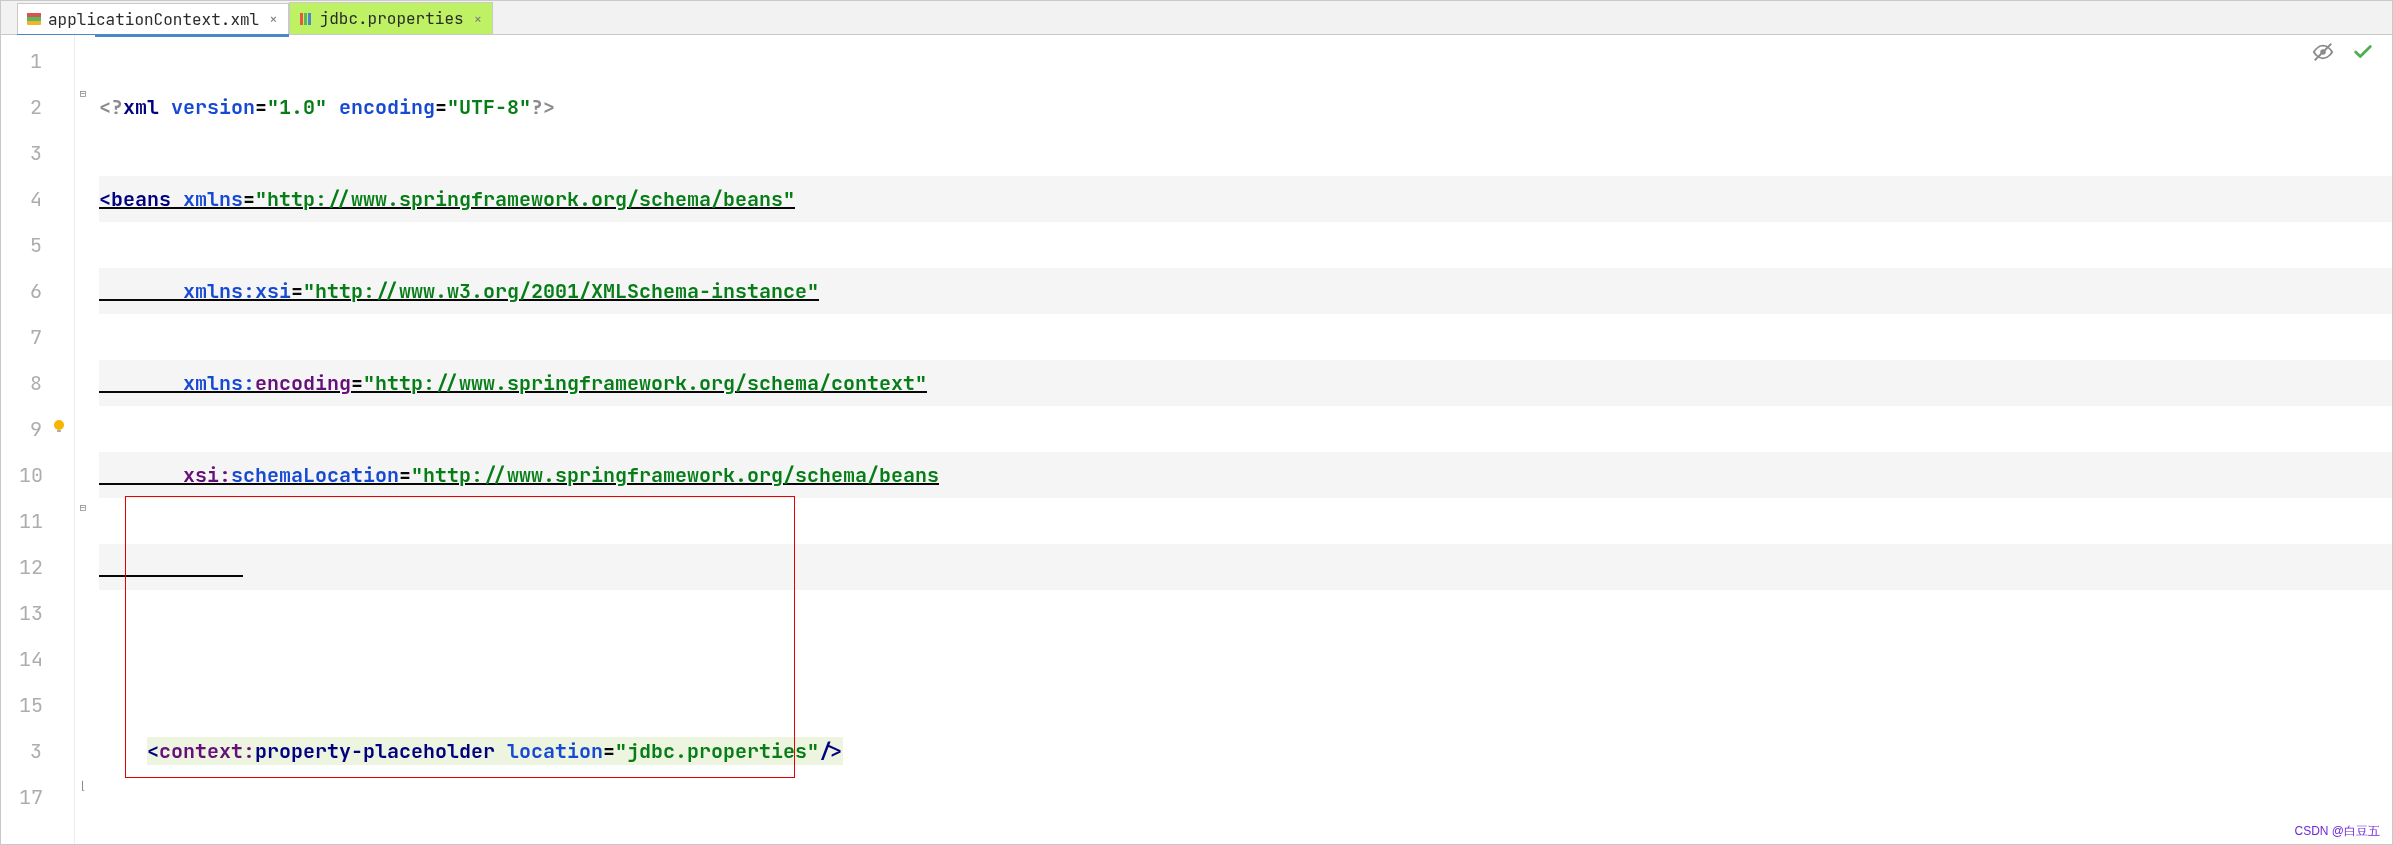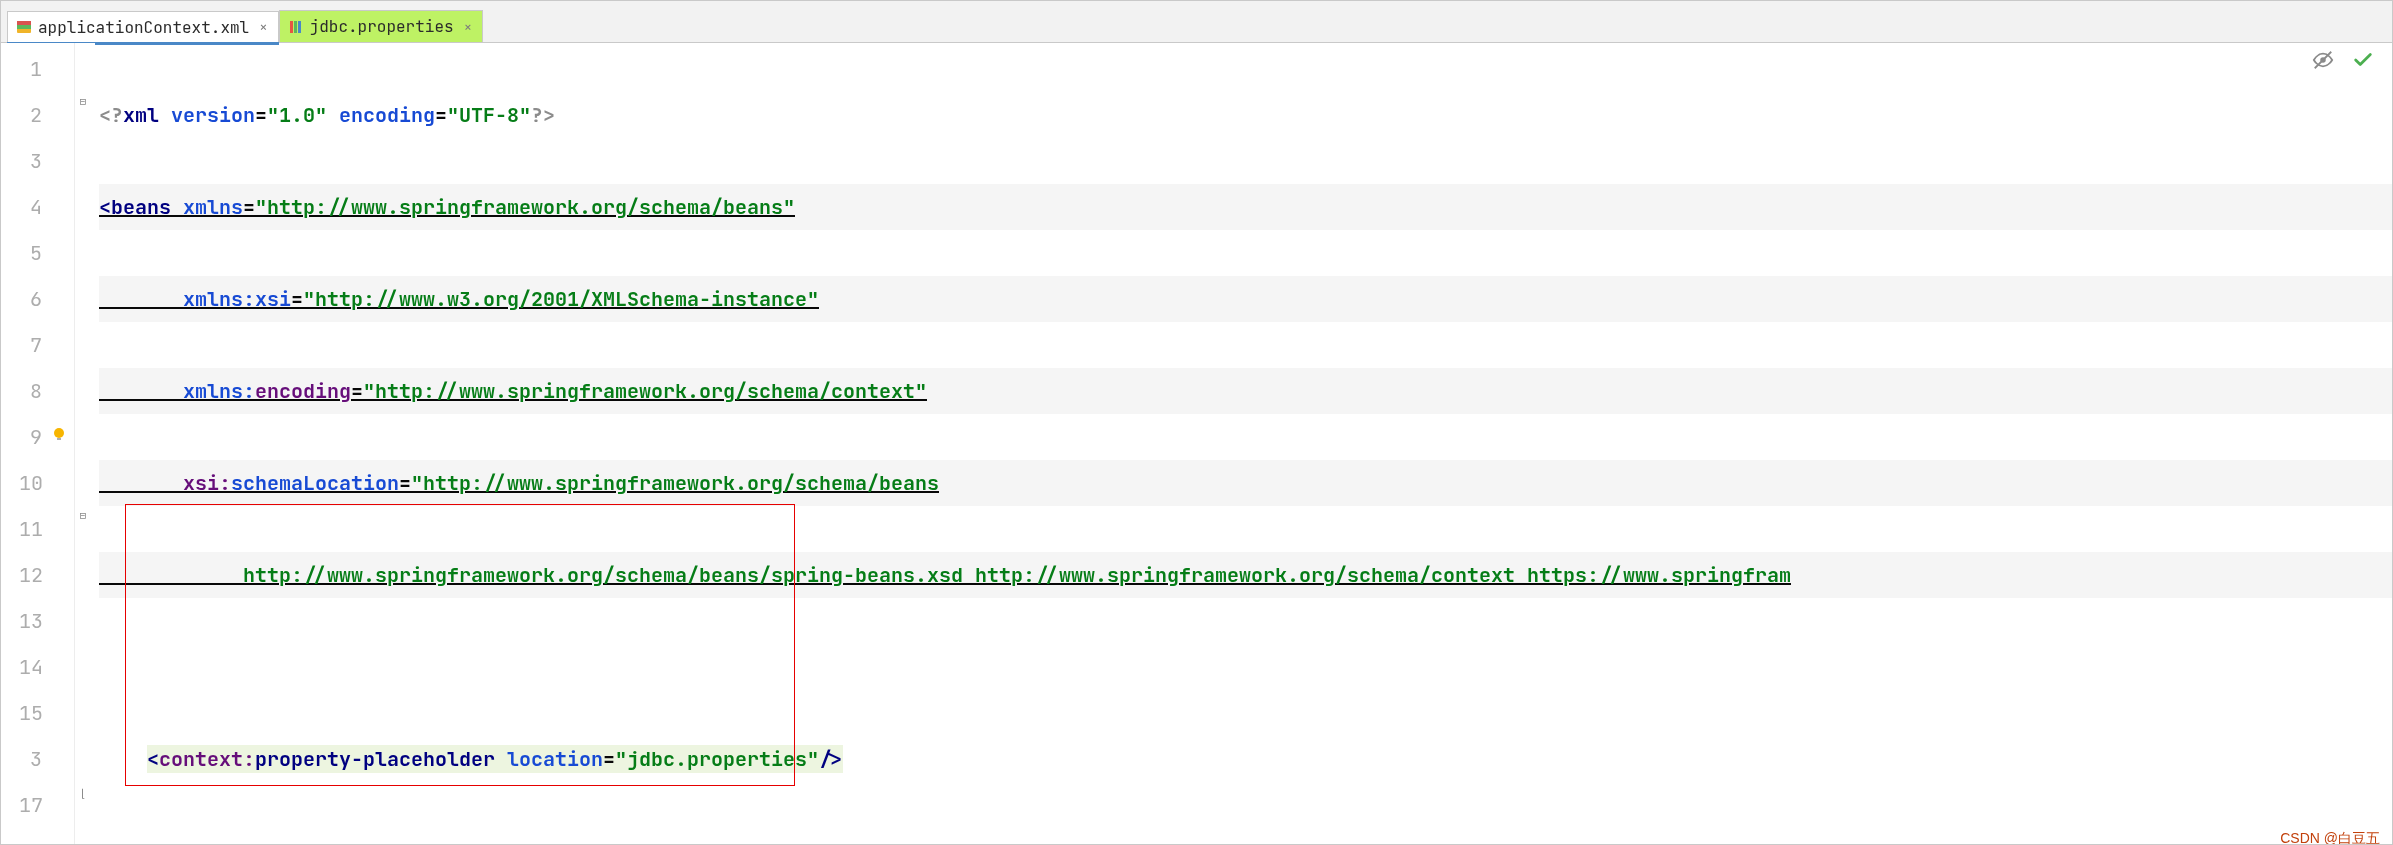--- a/index.html
+++ b/index.html
@@ -14,23 +14,23 @@
     overflow: hidden;
     border: 1px solid #c9c9c9;
   }
 
   
   .tabbar {
     display: flex;
     align-items: flex-end;
     background: #f2f2f2;
     border-bottom: 1px solid #c9c9c9;
-    height: 42px;
+    height: 34px;
     font-size: 16px;
-    padding-left: 6px;
+    padding-left: 16px;
   }
   .tab {
     display: flex;
     align-items: center;
     gap: 6px;
     padding: 4px 10px 4px 8px;
     height: 32px;
     border: 1px solid #c9c9c9;
     border-bottom: none;
     background: #bef264;
@@ -129,22 +129,22 @@
     display: flex;
     gap: 18px;
     align-items: center;
   }
   .rail svg { width: 22px; height: 22px; }
 
   .watermark {
     position: absolute;
     bottom: 4px;
     right: 12px;
-    font-size: 14px;
-    color: #c2410c;
+    font-size: 12px;
+    color: #6d28d9;
     font-family: sans-serif;
   }
 </style>
 </head>
 <body>
 
 <div class="tabbar">
   <div class="tab active">
     <span class="icon">
       <svg viewBox="0 0 16 16">
@@ -204,21 +204,21 @@
     <span class="fold" style="top:466px">⊟</span>
     <span class="fold" style="top:744px">⌊</span>
   </div>
 
   <div class="code">
 <span class="line"><span class="pi">&lt;?</span><span class="tag">xml </span><span class="attr">version</span><span class="punc">=</span><span class="val">"1.0"</span><span> </span><span class="attr">encoding</span><span class="punc">=</span><span class="val">"UTF-8"</span><span class="pi">?&gt;</span></span>
 <span class="line bg-gray"><span class="tag">&lt;</span><span class="tag">beans </span><span class="attr">xmlns</span><span class="punc">=</span><span class="val">"http://www.springframework.org/schema/beans"</span></span>
 <span class="line bg-gray"><span>       </span><span class="attr">xmlns:</span><span class="attr">xsi</span><span class="punc">=</span><span class="val">"http://www.w3.org/2001/XMLSchema-instance"</span></span>
 <span class="line bg-gray"><span>       </span><span class="attr">xmlns:</span><span class="ns">encoding</span><span class="punc">=</span><span class="val">"http://www.springframework.org/schema/context"</span></span>
 <span class="line bg-gray"><span>       </span><span class="ns">xsi:</span><span class="attr">schemaLocation</span><span class="punc">=</span><span class="val">"http://www.springframework.org/schema/beans</span></span>
-<span class="line bg-gray"><span>            </span><span class="val">http://www.springframework.org/schema/beans/spring-beans.xsd http://www.springframework.org/schema/context https://www.springfram</span></span>
+<span class="line bg-gray"><span>            </span></span>
 <span class="line"></span>
 <span class="line"><span>    </span><span class="bgh"><span class="tag">&lt;</span><span class="ns">context:</span><span class="tag">property-placeholder </span><span class="attr">location</span><span class="punc">=</span><span class="val">"jdbc.properties"</span><span class="tag">/&gt;</span></span></span>
 
 
 
 
 
 
 
 

